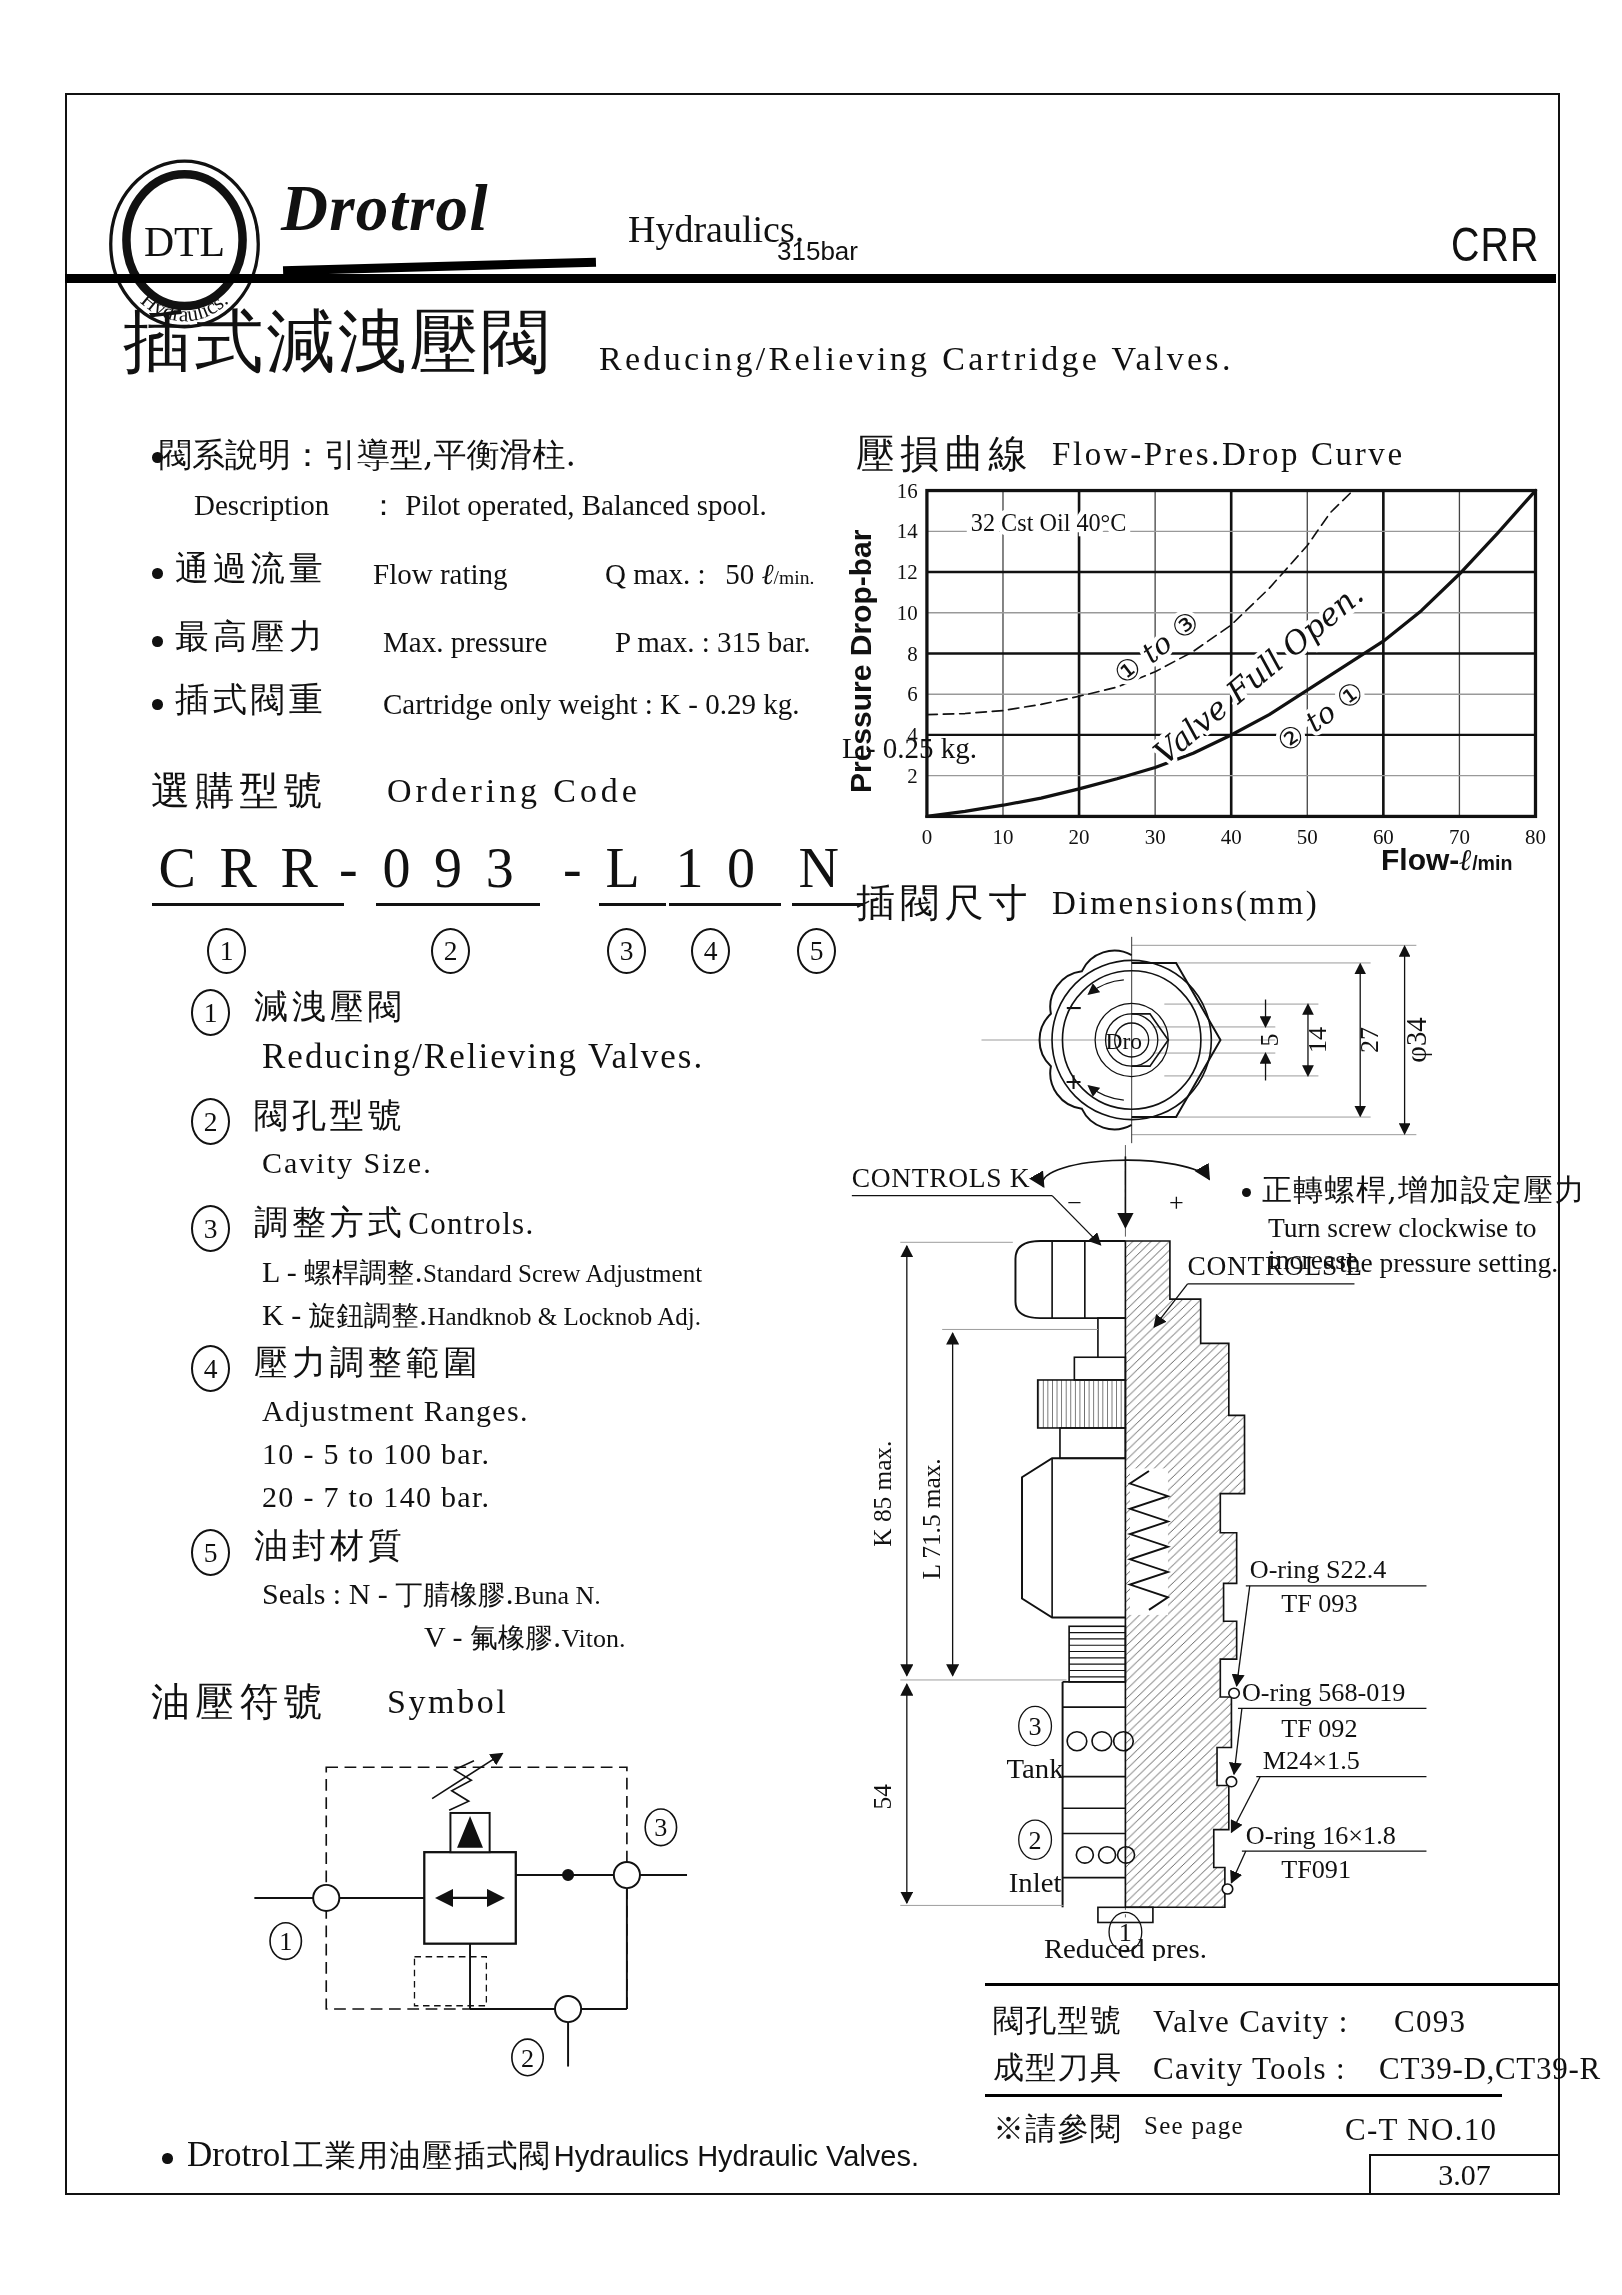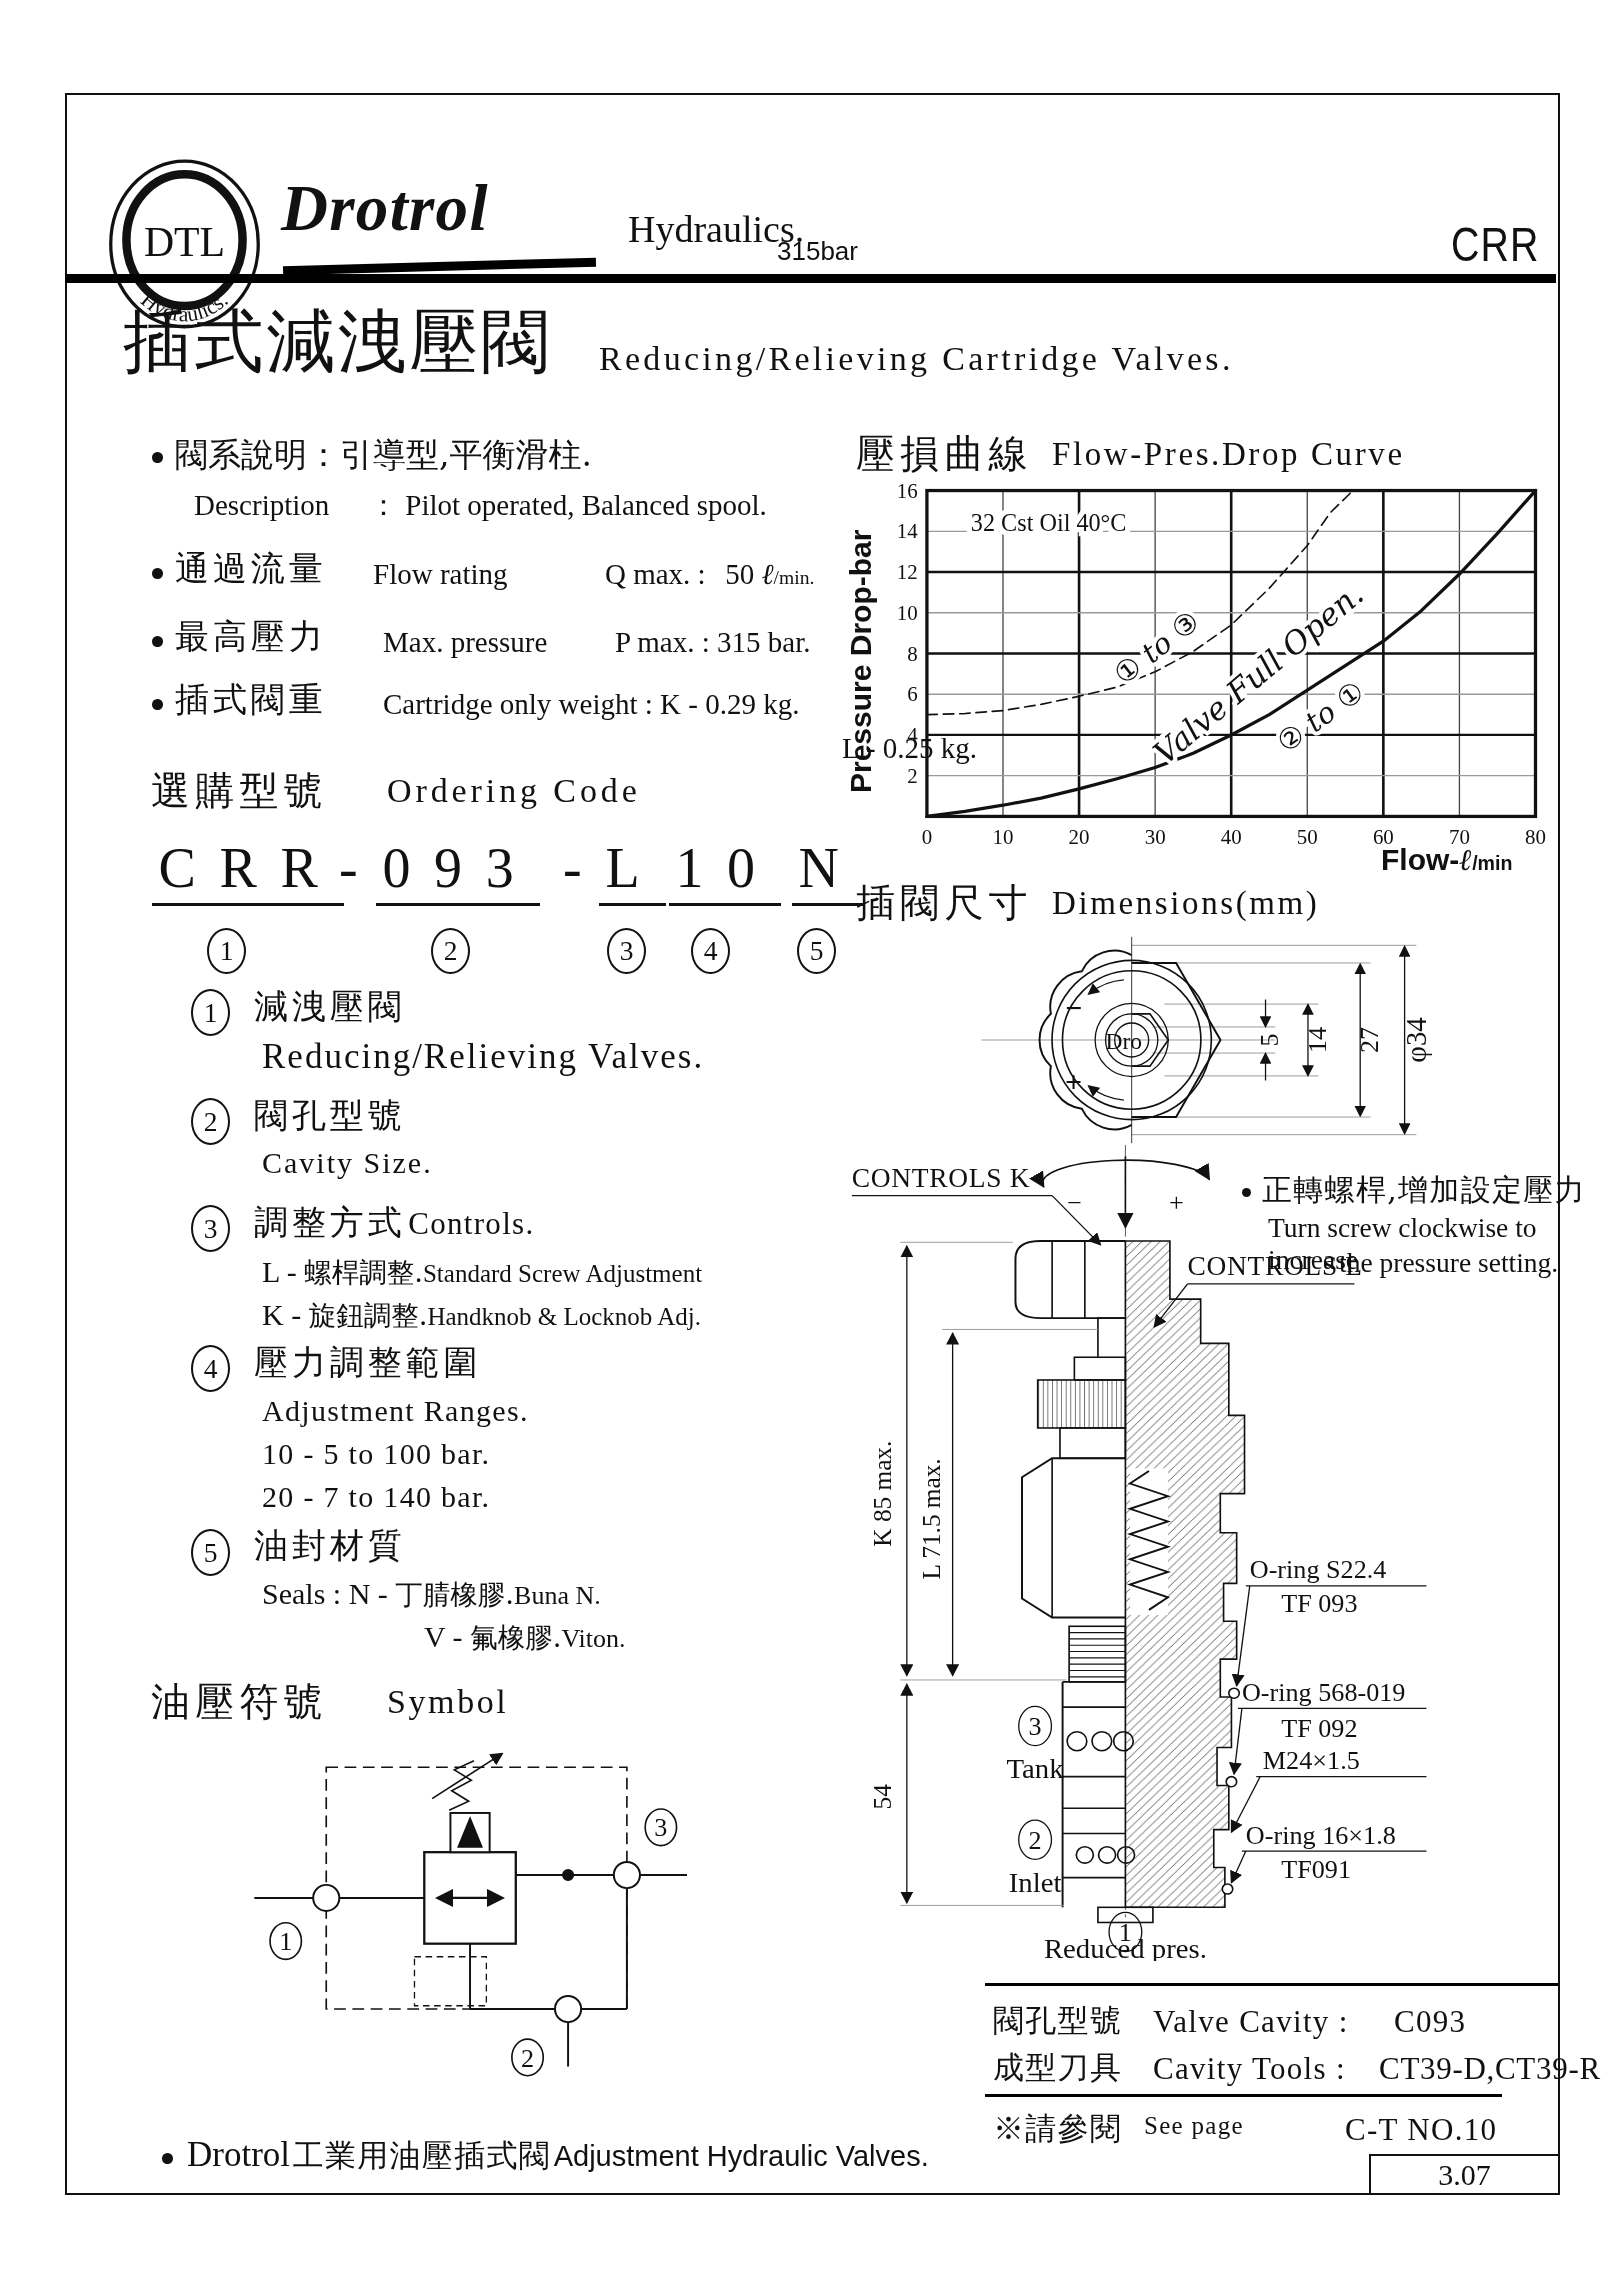--- a/index.html
+++ b/index.html
@@ -44,21 +44,21 @@
 <div class="abs rule" style="left:283px;top:262px;width:313px;height:8.5px;transform:rotate(-1.6deg)"></div>
 <div class="abs en" style="left:628px;top:207px;font-size:38px">Hydraulics.</div>
 <div class="abs sans" style="left:777px;top:236px;font-size:26px">315bar</div>
 <div class="abs sans" style="left:1451px;top:217px;font-size:48px;transform:scaleX(.82);transform-origin:0 0;letter-spacing:1.3px">CRR</div>
 <div class="abs rule" style="left:65px;top:274px;width:1491px;height:8.5px"></div>
 
 <div class="abs cjk" style="left:123px;top:296px;font-size:69px;letter-spacing:2.6px">插式減洩壓閥</div>
 <div class="abs en" style="left:599px;top:340px;font-size:34px;letter-spacing:3.3px">Reducing/Relieving Cartridge Valves.</div>
 
 <span class="abs dot" style="left:152px;top:452px"></span>
-<div class="abs cjk" style="left:175px;top:433px;font-size:33px">閥系說明：引導型,平衡滑柱.</div>
+<div class="abs cjk" style="left:159px;top:433px;font-size:33px">閥系說明：引導型,平衡滑柱.</div>
 <div class="abs en" style="left:194px;top:486px;font-size:29px">
   <span style="display:inline-block;width:175px">Description</span><span>： Pilot operated, Balanced spool.</span>
 </div>
 
 <span class="abs dot" style="left:152px;top:568px"></span>
 <div class="abs cjk" style="left:175px;top:546px;font-size:34px;letter-spacing:3.9px">通過流量</div>
 <div class="abs en" style="left:373px;top:558px;font-size:29px">
   <span style="display:inline-block;width:232px">Flow rating</span><span style="display:inline-block;width:113px">Q max. :</span>
   <span>50</span>
   <span style="font-style:italic">ℓ</span><span style="font-size:19.6px">/min.</span>
@@ -383,15 +383,15 @@
 <div class="abs en" style="left:1345px;top:2112px;font-size:31px;letter-spacing:1.3px">C-T NO.10</div>
 
 <div class="abs" style="left:1369px;top:2154px;width:187px;height:37px;border:2px solid #111;display:flex;align-items:center;justify-content:center;font-size:30px">
   <span class="en">3.07</span>
 </div>
 
 <span class="abs dot" style="left:162px;top:2153px"></span>
 <div class="abs" style="left:187px;top:2135px;white-space:nowrap">
   <span class="en" style="font-size:35px">Drotrol</span>
   <span class="cjk" style="font-size:31px;letter-spacing:1.3px">工業用油壓插式閥</span>
-  <span class="sans" style="font-size:29px">Adjustment Hydraulic Valves.</span>
+  <span class="sans" style="font-size:29px">Hydraulics Hydraulic Valves.</span>
 </div>
 
 
 </body></html>

